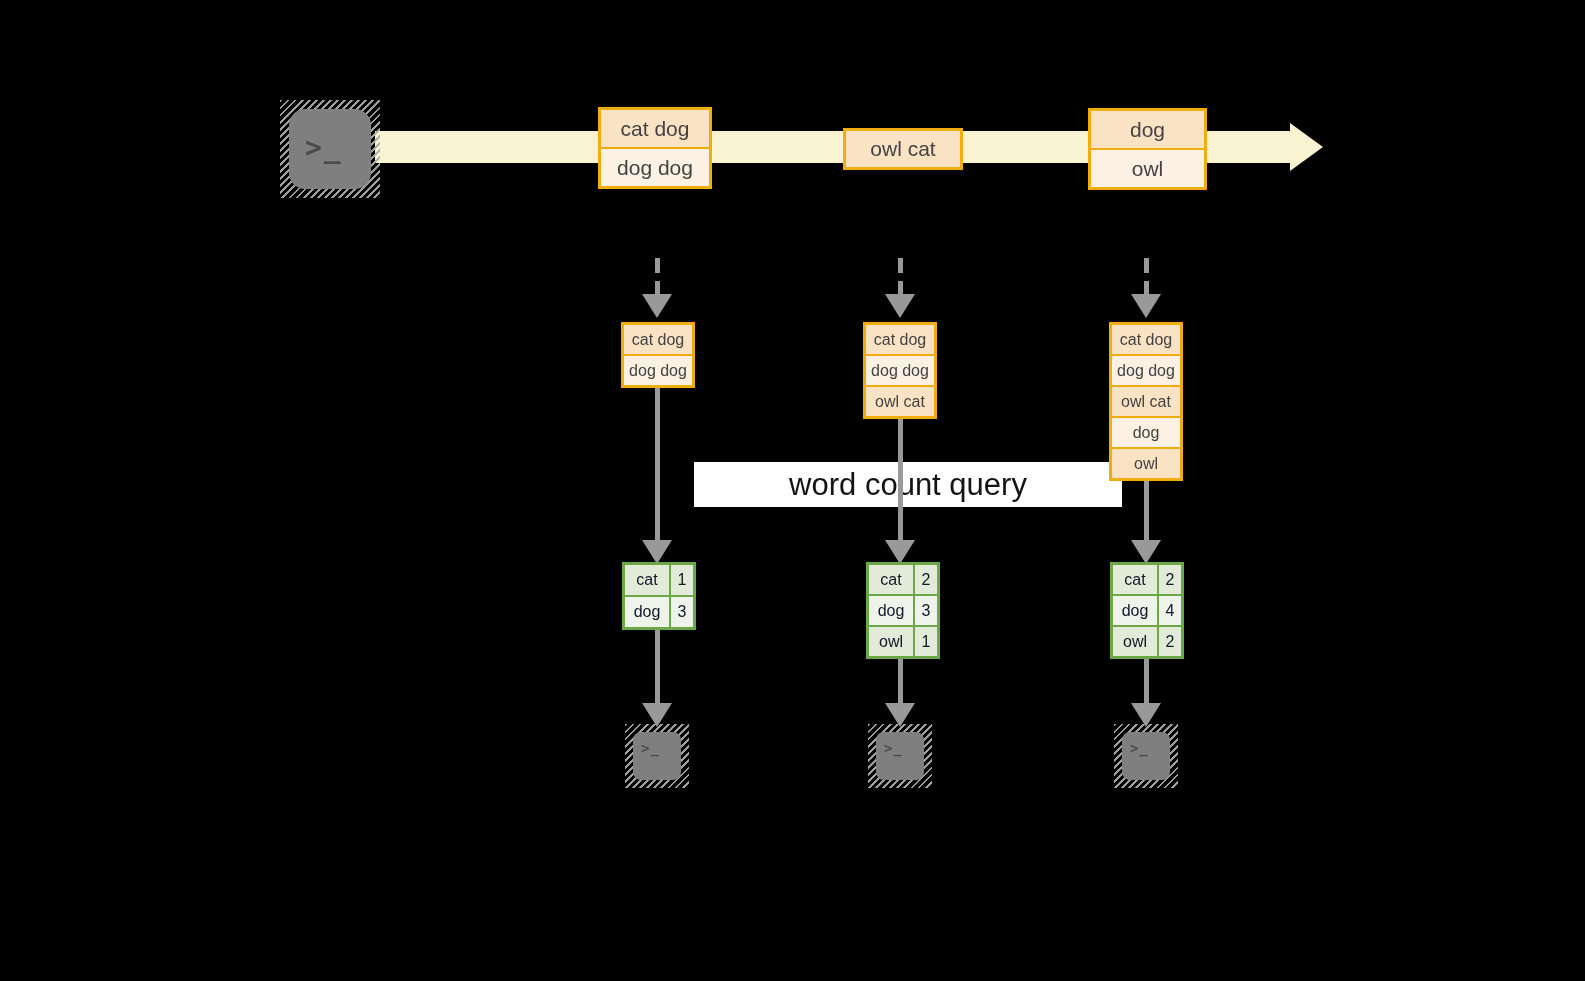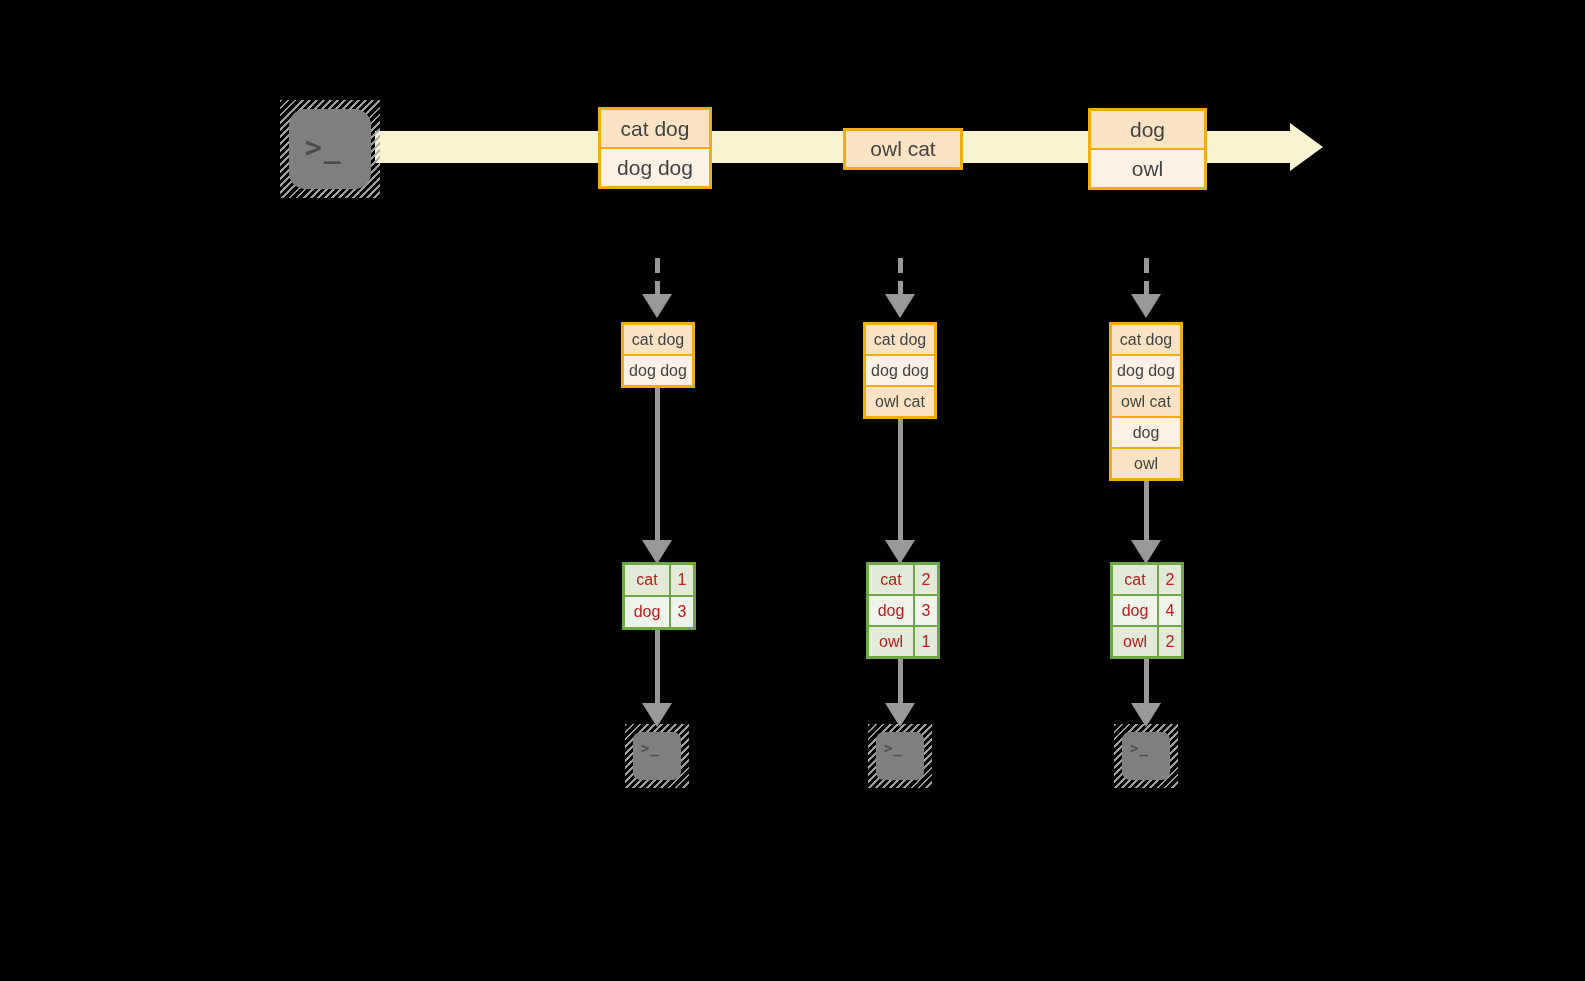--- a/index.html
+++ b/index.html
@@ -62,21 +62,21 @@
   }
 
   
   .wtable {
     position:absolute;
     border:3px solid var(--green-border,#6ca845);
     background:var(--green-border,#6ca845);
     display:grid; grid-template-columns:44px 22px; gap:2px; z-index:2;
   }
   .wcell { display:flex; align-items:center; justify-content:center;
-    font-size:16px; color:#b91c1c; height:29px; }
+    font-size:16px; color:#0f172a; height:29px; }
   .wtable.two .wcell { height:30px; }
   .wcell:nth-child(4n+1), .wcell:nth-child(4n+2) { background:var(--green-dark,#e2ebd7); }
   .wcell:nth-child(4n+3), .wcell:nth-child(4n+4) { background:var(--green-light,#eff4eb); }
 
   .z3 { z-index:3; }
 </style>
 </head>
 <body>
 
 <div class="canvas">
@@ -102,20 +102,21 @@
     <div class="orow">owl</div>
   </div>
 
   <div class="dashline" style="left:655px; top:258px; height:38px;"></div>
   <div class="ahead" style="left:642px; top:294px;"></div>
   <div class="dashline" style="left:898px; top:258px; height:38px;"></div>
   <div class="ahead" style="left:885px; top:294px;"></div>
   <div class="dashline" style="left:1144px; top:258px; height:38px;"></div>
   <div class="ahead" style="left:1131px; top:294px;"></div>
 
+  <div class="qlabel" style="left:694px; top:462px; width:428px; height:45px;">word count query</div>
 
   <div class="obox small" style="left:621px; top:322px; width:74px;">
     <div class="orow">cat dog</div>
     <div class="orow">dog dog</div>
   </div>
   <div class="obox small" style="left:863px; top:322px; width:74px;">
     <div class="orow">cat dog</div>
     <div class="orow">dog dog</div>
     <div class="orow">owl cat</div>
   </div>

